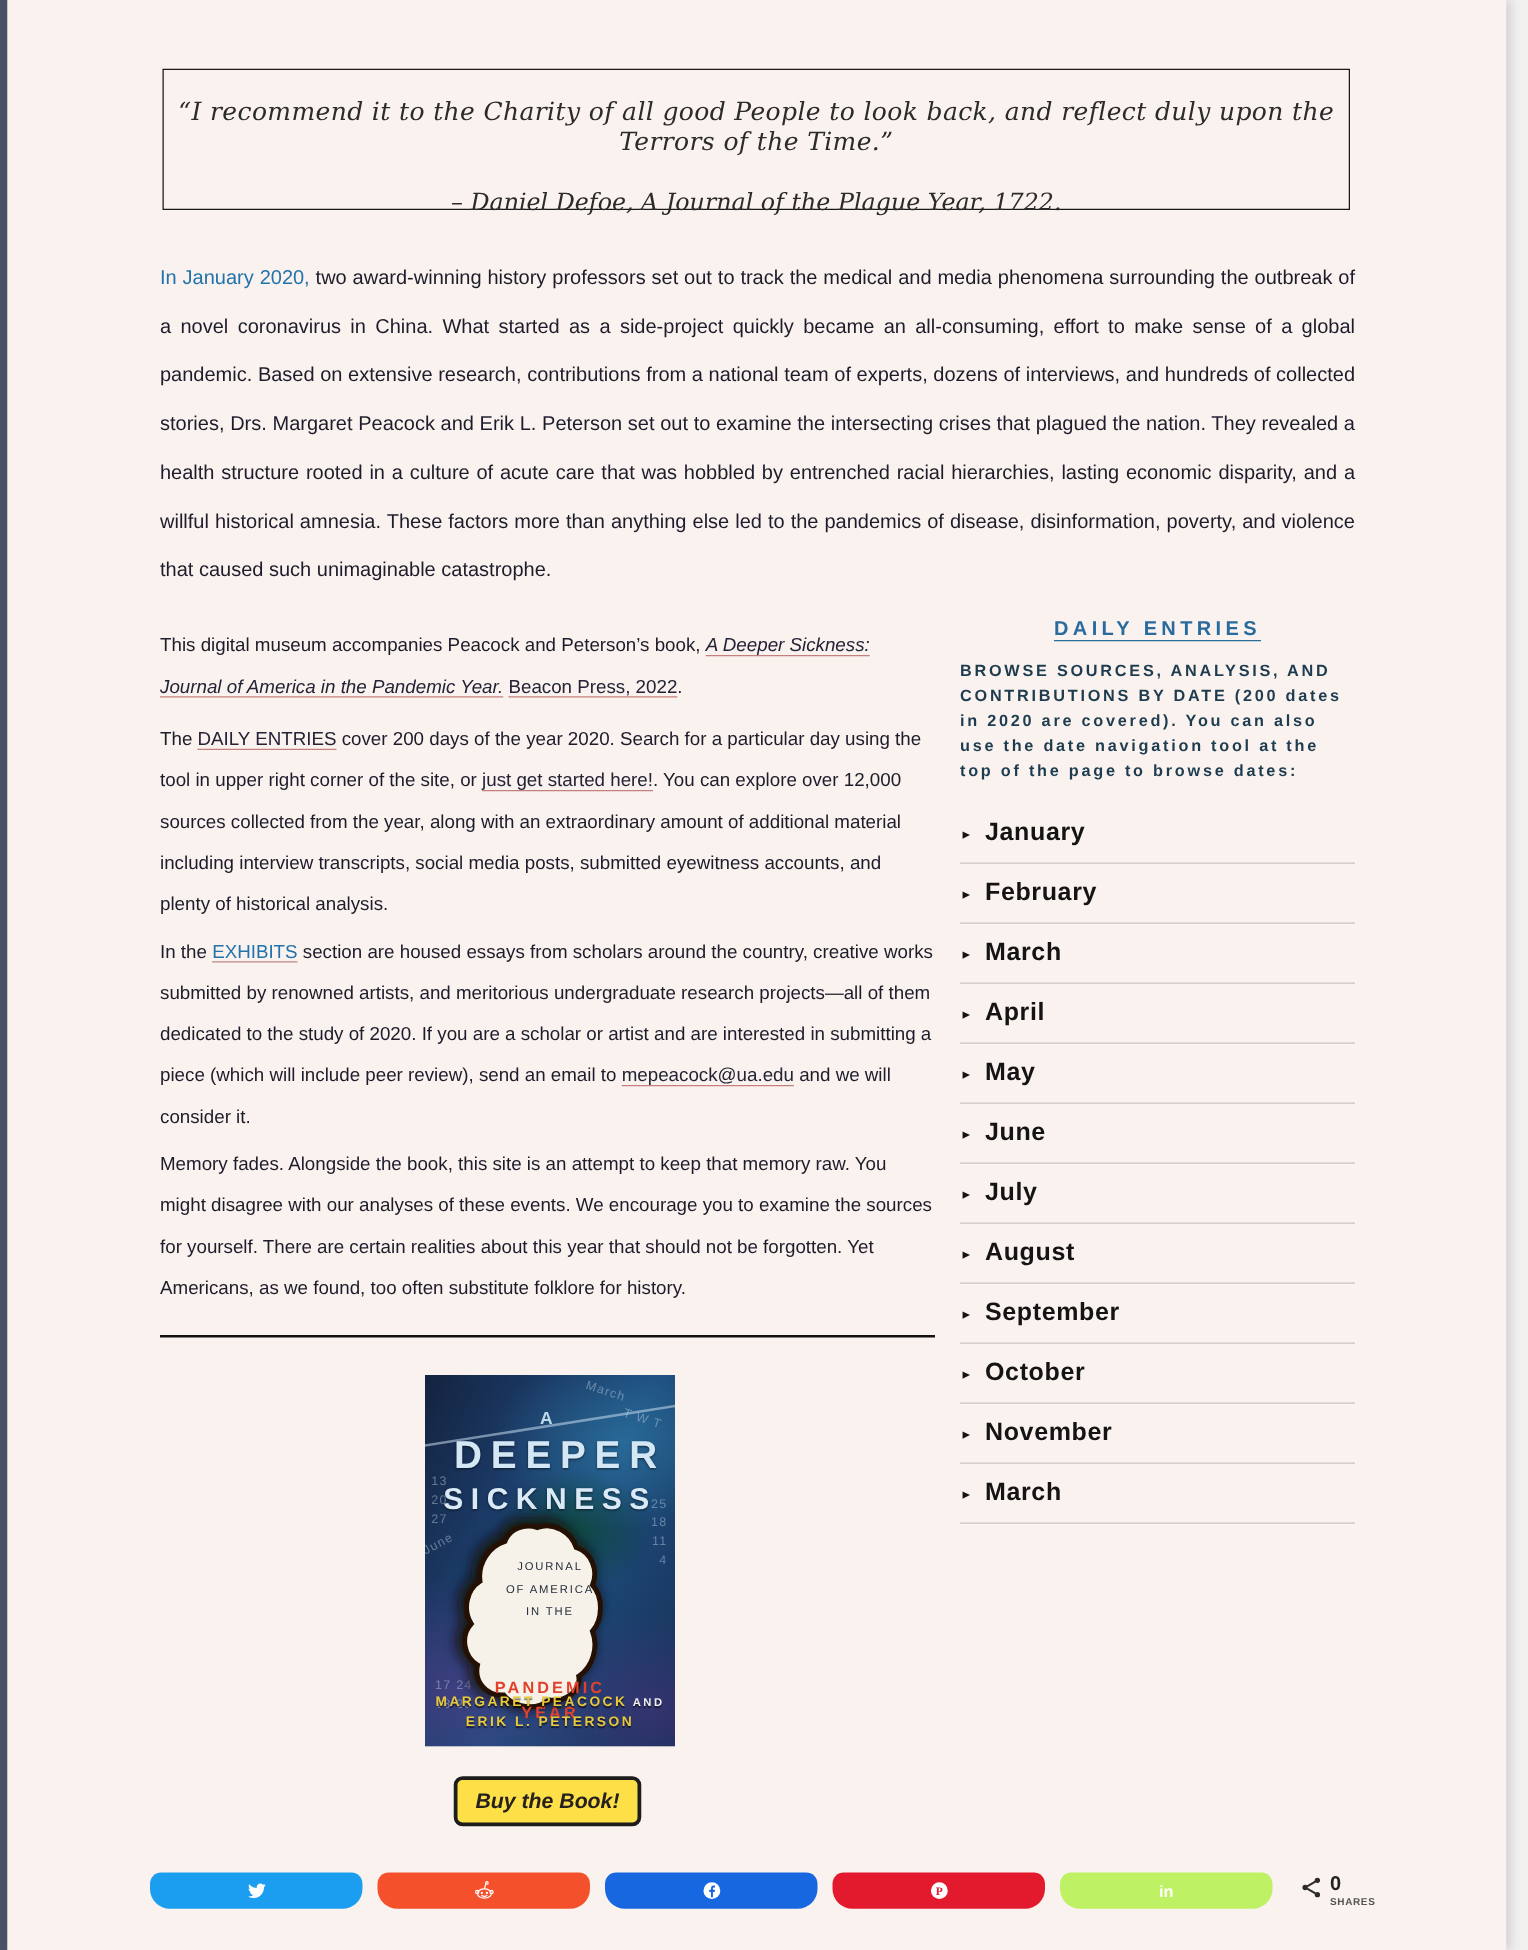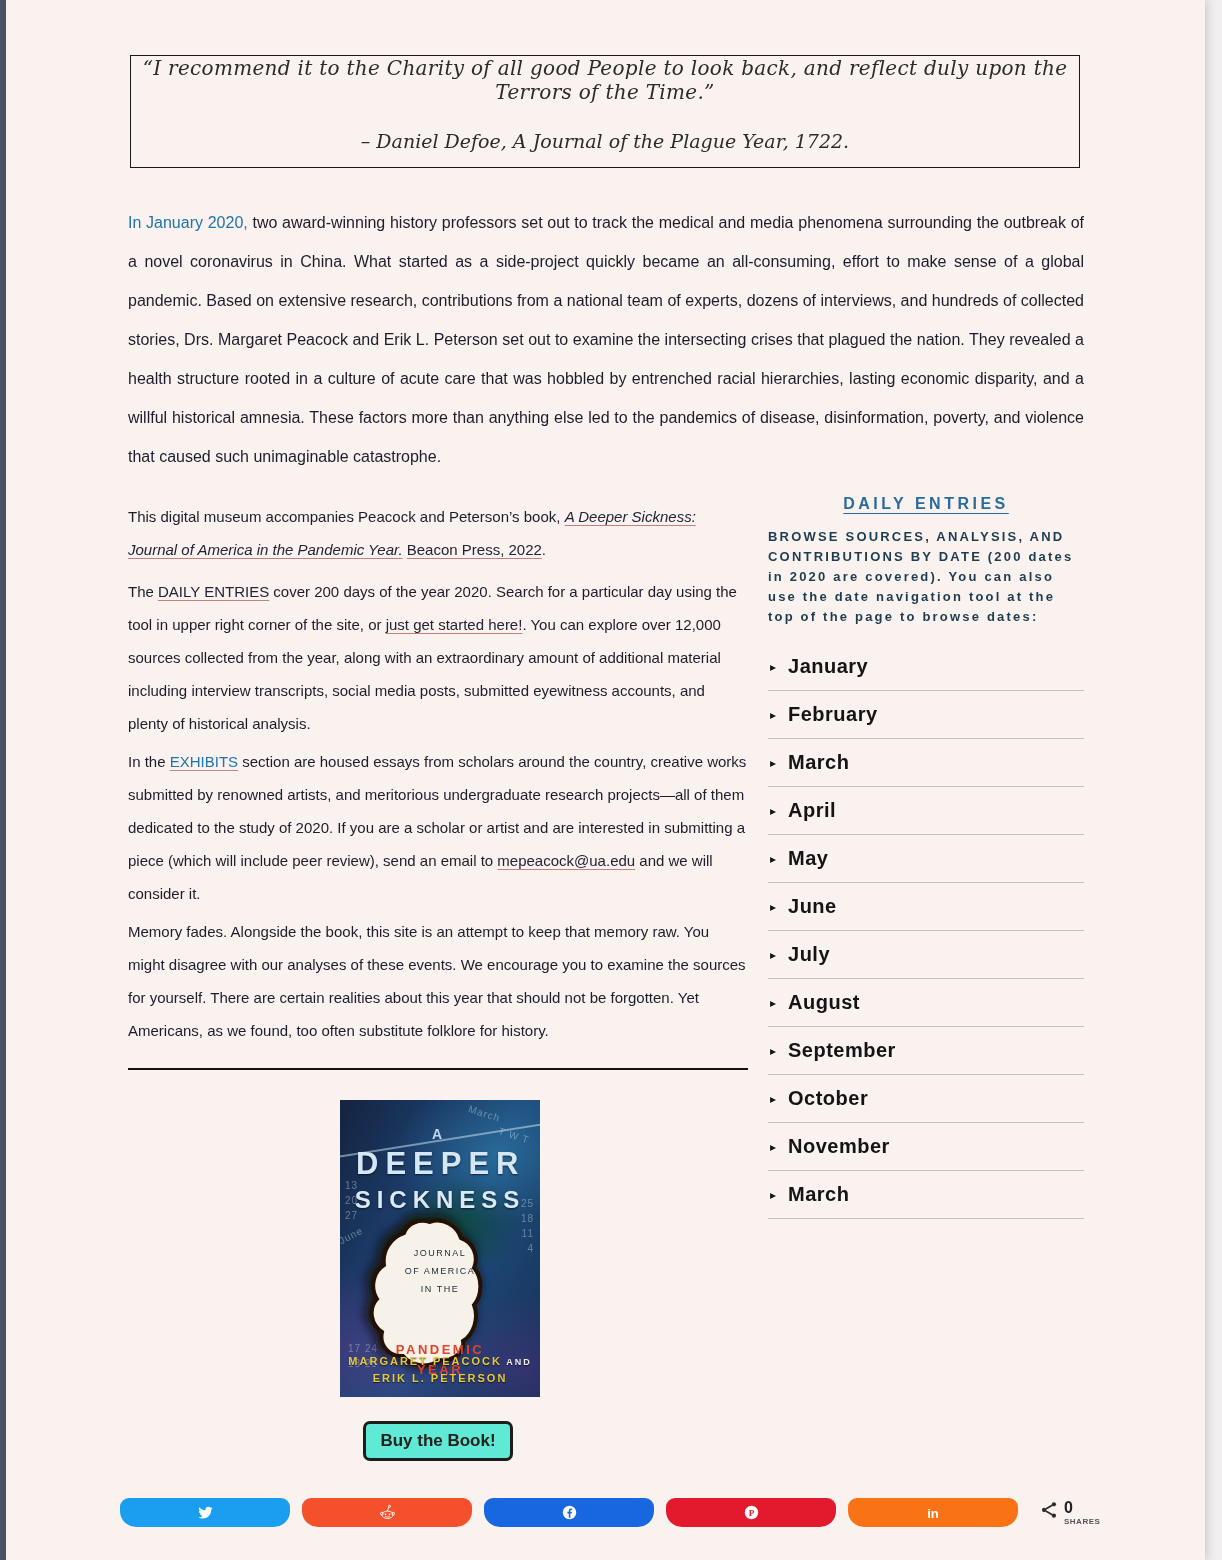--- a/index.html
+++ b/index.html
@@ -21,20 +21,21 @@
     box-shadow:3px 0 8px rgba(60,50,60,.18);
   }
   
   .quote-box {
     position:absolute; left:124px; top:55px; width:950px; height:113px;
     border:1.5px solid #191919;
     text-align:center;
     font-family:"DejaVu Serif","Liberation Serif",serif;
     font-style:italic;
     color:#2b2b2b;
+    padding-top:21px;
   }
   .quote-box .q1 { font-size:20px; letter-spacing:.3px; }
   .quote-box .q2 { font-size:19px; margin-top:26px; }
   
   .intro {
     position:absolute; left:122px; top:203px; width:956px;
     font-size:16px; line-height:39px; text-align:justify;
     color:#1c1c2b;
   }
   
@@ -69,21 +70,21 @@
     background:rgba(200,220,238,.55); transform:rotate(-9deg);
   }
   .cover .tex { position:absolute; color:rgba(205,222,236,.42); font-size:10px; line-height:15px; letter-spacing:1px; white-space:pre-line; }
   .tex-march { left:128px; top:6px; transform:rotate(18deg); color:rgba(14,26,56,.85); font-size:13px; }
   .tex-wt { left:158px; top:28px; transform:rotate(18deg); color:rgba(230,240,250,.5); font-size:9px; letter-spacing:6px; }
   .tex-june { left:-2px; top:128px; transform:rotate(-28deg); color:rgba(180,210,225,.5); font-size:13px; }
   .tex-ln { left:5px; top:78px; }
   .tex-rn { right:6px; top:96px; text-align:right; }
   .tex-bl { left:8px; bottom:26px; color:rgba(215,200,235,.4); }
   .cover .t-a    { position:absolute; left:0; top:26px;  width:100%; text-align:center; color:#bcd9ec; font-size:14px; font-weight:bold; letter-spacing:6px; }
-  .cover .t-l1   { position:absolute; left:0; top:46px;  width:100%; text-align:left; color:#d4e7f5; font-size:31px; font-weight:bold; letter-spacing:7px; text-shadow:0 1px 2px rgba(0,0,10,.6);padding-left:16px; }
+  .cover .t-l1   { position:absolute; left:0; top:46px;  width:100%; text-align:center; color:#d4e7f5; font-size:31px; font-weight:bold; letter-spacing:7px; text-shadow:0 1px 2px rgba(0,0,10,.6);padding-left:16px; }
   .cover .t-l2   { position:absolute; left:0; top:86px;  width:100%; text-align:center; color:#d9eaf6; font-size:24px; font-weight:bold; letter-spacing:6px; text-shadow:0 1px 2px rgba(0,0,10,.6); }
   .cover svg.hole { position:absolute; left:0; top:0; }
   .hole-text { position:absolute; left:0; width:100%; text-align:center; }
   .ht-lines div { color:#242c3c; font-size:9px; font-weight:normal; letter-spacing:1.5px; line-height:18px; }
   .ht-red div   { color:#e2422c; font-size:13px; font-weight:bold; letter-spacing:2.5px; line-height:20px; }
   .ht-lines { top:144px; }
   .ht-red   { top:200px;margin-top:40px; }
   .authors  { position:absolute; left:0; bottom:11px; width:100%; text-align:center;
               color:#e9c93c; font-size:11px; font-weight:bold; letter-spacing:2px; line-height:16px;
               text-shadow:0 1px 1px rgba(0,0,0,.6);margin-top:45px; }
@@ -191,21 +192,21 @@
           <div>YEAR</div>
         </div>
 
         <div class="authors">
           <span>MARGARET PEACOCK</span><span class="and"> AND</span><br>
           <span>ERIK L. PETERSON</span>
         </div>
       </div>
 
       <div class="buy-wrap">
-        <button class="buy-btn" style="background: #5eead4;">Buy the Book!</button>
+        <button class="buy-btn" style="background: #fde047; font-style: italic;">Buy the Book!</button>
       </div>
     </div>
 
     <aside class="sidebar">
       <a class="side-title">DAILY ENTRIES</a>
       <p class="side-desc">BROWSE SOURCES, ANALYSIS, AND CONTRIBUTIONS BY DATE (200 dates in 2020 are covered). You can also use the date navigation tool at the top of the page to browse dates:</p>
       <ul class="months">
         <li>
             <span class="tri">▸</span>
             <span class="mlabel">January</span>
@@ -283,21 +284,21 @@
         <circle cx="12" cy="12" r="9.5" fill="#ffffff"></circle>
         <path class="brandfill" d="M13.2 19.5v-6h2l.3-2.4h-2.3V9.6c0-.7.2-1.2 1.2-1.2h1.2V6.3c-.2 0-.9-.1-1.7-.1-1.7 0-2.9 1-2.9 3v1.9H9v2.4h2v6h2.2z" fill="#1767e0" style="fill: rgb(23, 103, 224);"></path>
       </svg>
     </button>
     <button class="share-btn" aria-label="Pinterest" style="background: rgb(227, 25, 46);">
       <svg width="17" height="17" viewBox="0 0 24 24">
         <circle cx="12" cy="12" r="9.5" fill="#ffffff"></circle>
         <text class="brandfill" x="12" y="16.6" text-anchor="middle" font-size="13" font-weight="bold" font-family="Liberation Serif, serif" fill="#e3192e" style="fill: rgb(227, 25, 46);">P</text>
       </svg>
     </button>
-    <button class="share-btn" aria-label="LinkedIn" style="background: #f97316;">
+    <button class="share-btn" aria-label="LinkedIn" style="background: #bef264;">
       <svg width="24" height="17" viewBox="0 0 24 17">
         <text x="12" y="13.5" text-anchor="middle" font-size="13" font-weight="bold" fill="#ffffff" font-family="Liberation Sans, sans-serif">in</text>
       </svg>
     </button>
     <div class="share-count">
       <svg width="18" height="20" viewBox="0 0 22 24">
         <g fill="#2b2b2b">
           <circle cx="17" cy="5" r="2.6"></circle>
             <circle cx="5" cy="12" r="2.6"></circle>
             <circle cx="17" cy="19" r="2.6"></circle>

